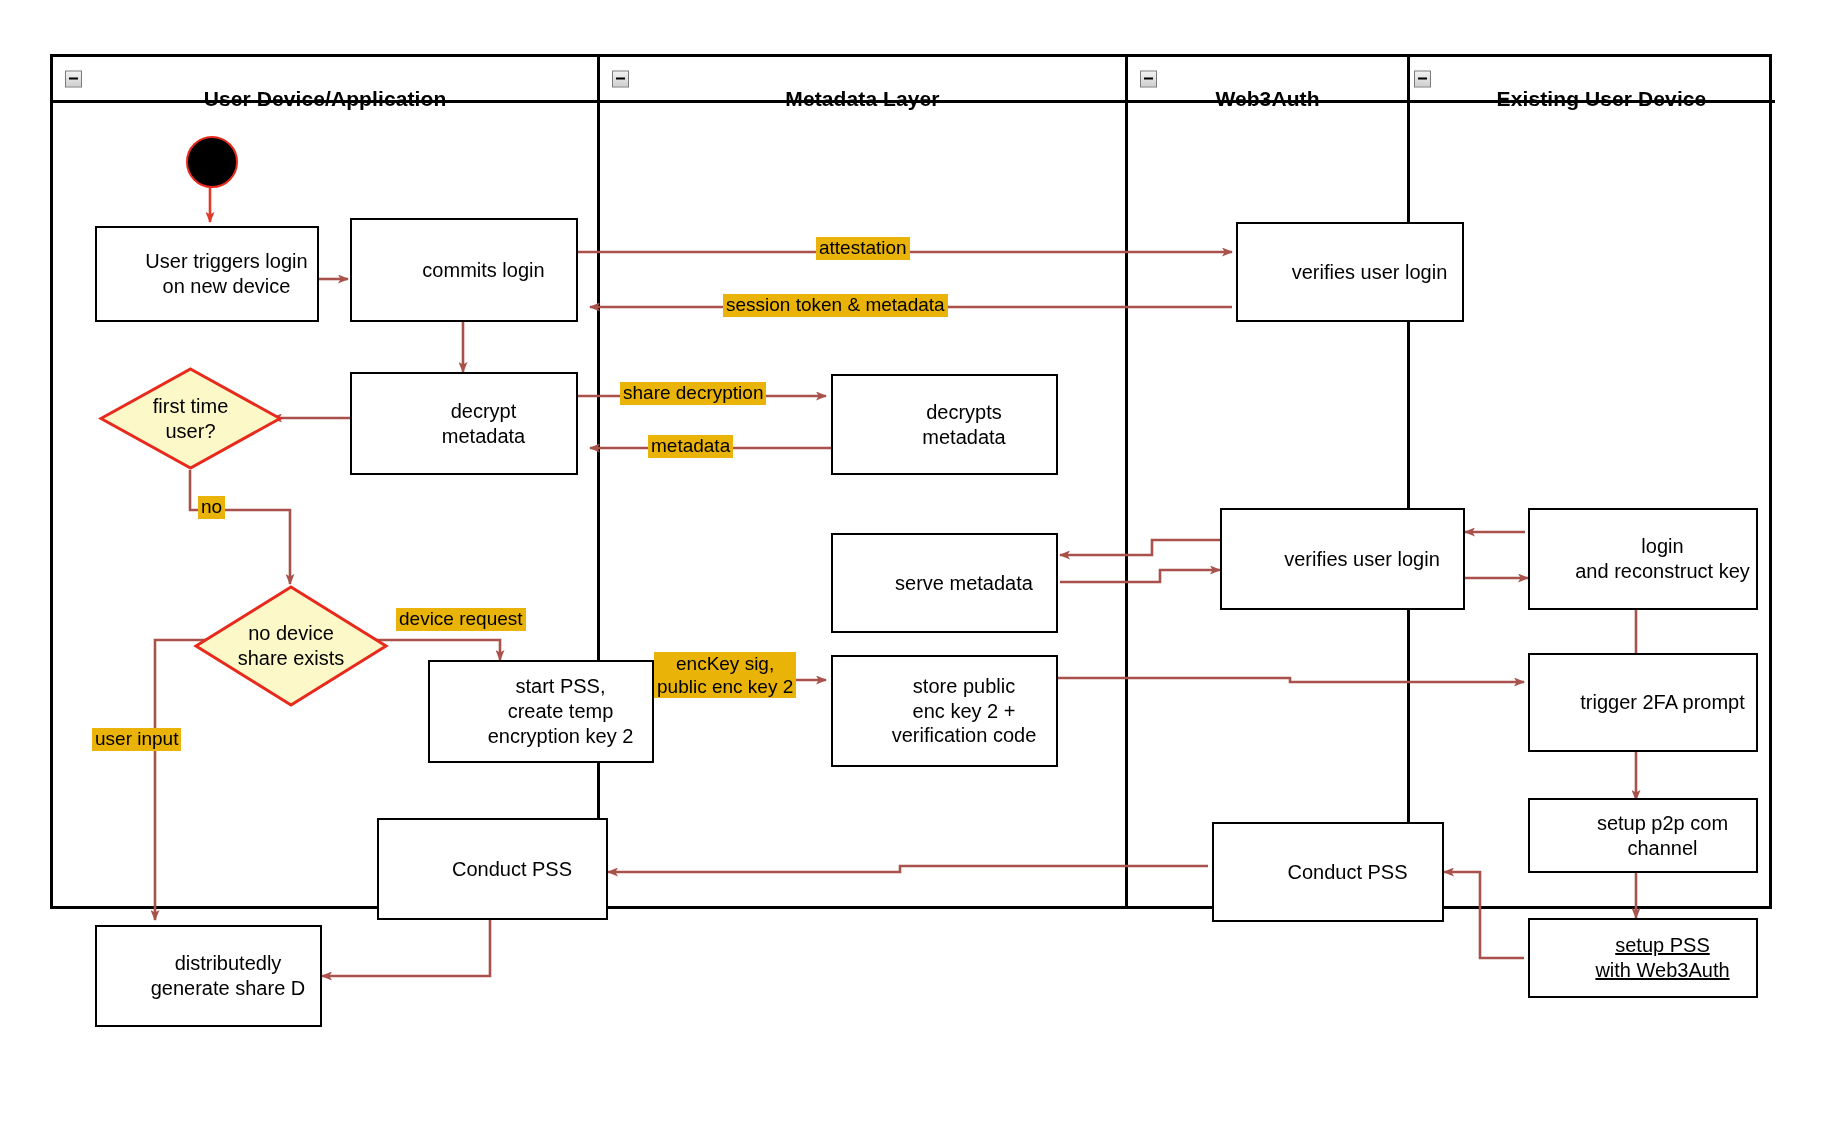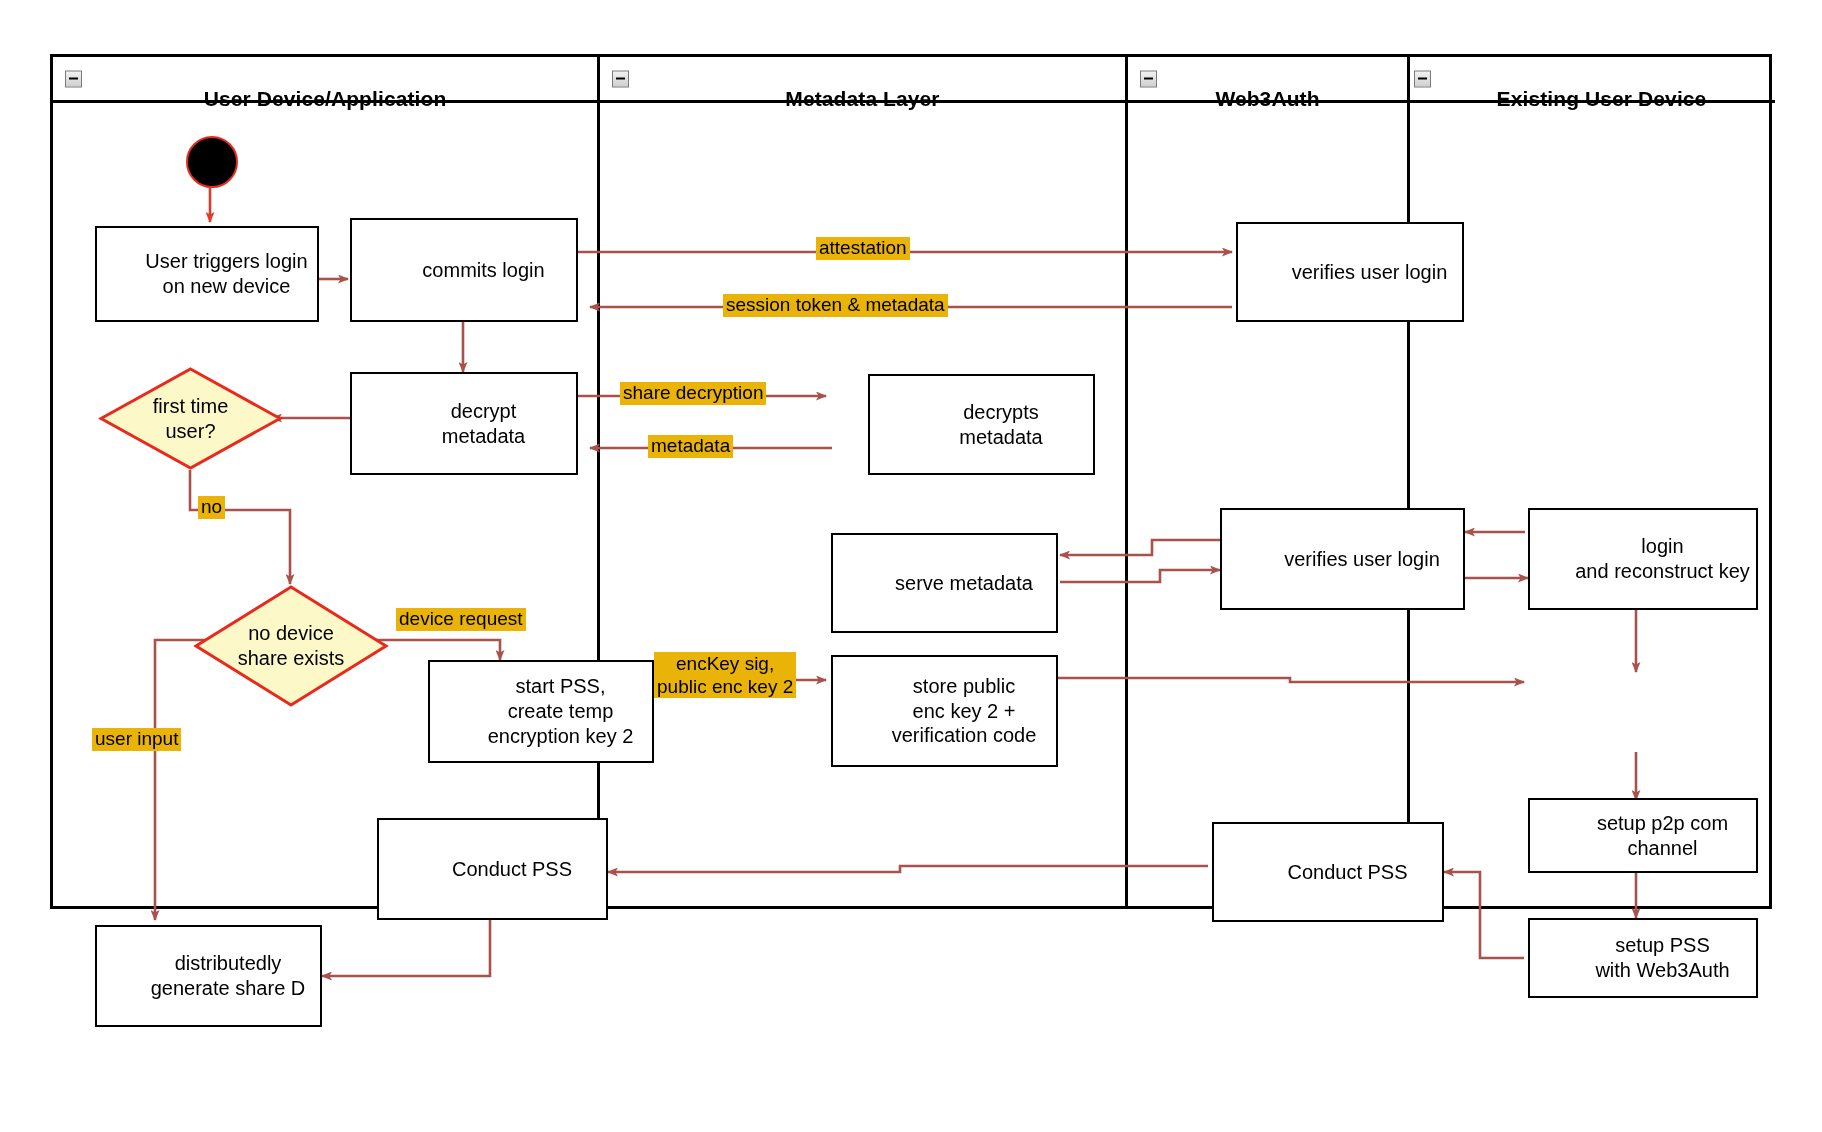--- a/index.html
+++ b/index.html
@@ -291,21 +291,21 @@
     </div>
   </div>
 
   <div class="node box" style="left:95px; top:925px; width:227px; height:102px;">
     <div class="txt">
       <span style="white-space:pre-line;">distributedly
 generate share D</span>
     </div>
   </div>
 
-  <div class="node box" style="left:868px; top:374px; width:227px; height:101px;">
+  <div class="node box" style="left:831px; top:374px; width:227px; height:101px;">
     <div class="txt">
       <span style="white-space:pre-line;">decrypts
 metadata</span>
     </div>
   </div>
 
   <div class="node box" style="left:831px; top:533px; width:227px; height:100px;">
     <div class="txt">
       <span style="white-space:pre-line;">serve metadata</span>
     </div>
@@ -337,31 +337,36 @@
     </div>
   </div>
 
   <div class="node box" style="left:1528px; top:508px; width:230px; height:102px;">
     <div class="txt">
       <span style="white-space:pre-line;">login
 and reconstruct key</span>
     </div>
   </div>
 
+  <div class="node box" style="left:1528px; top:653px; width:230px; height:99px;">
+    <div class="txt">
+      <span style="white-space:pre-line;">trigger 2FA prompt</span>
+    </div>
+  </div>
 
   <div class="node box" style="left:1528px; top:798px; width:230px; height:75px;">
     <div class="txt">
       <span style="white-space:pre-line;">setup p2p com
 channel</span>
     </div>
   </div>
 
   <div class="node box" style="left:1528px; top:918px; width:230px; height:80px;">
     <div class="txt">
-      <span style="white-space:pre-line;">setup PSS
+      <span style="white-space:pre-line;text-decoration:underline;">setup PSS
 with Web3Auth</span>
     </div>
   </div>
 
   <div class="edge-label" style="left:816px; top:237px;">attestation</div>
 
   <div class="edge-label" style="left:723px; top:294px;">session token &amp; metadata</div>
 
   <div class="edge-label" style="left:620px; top:382px;">share decryption</div>
 

